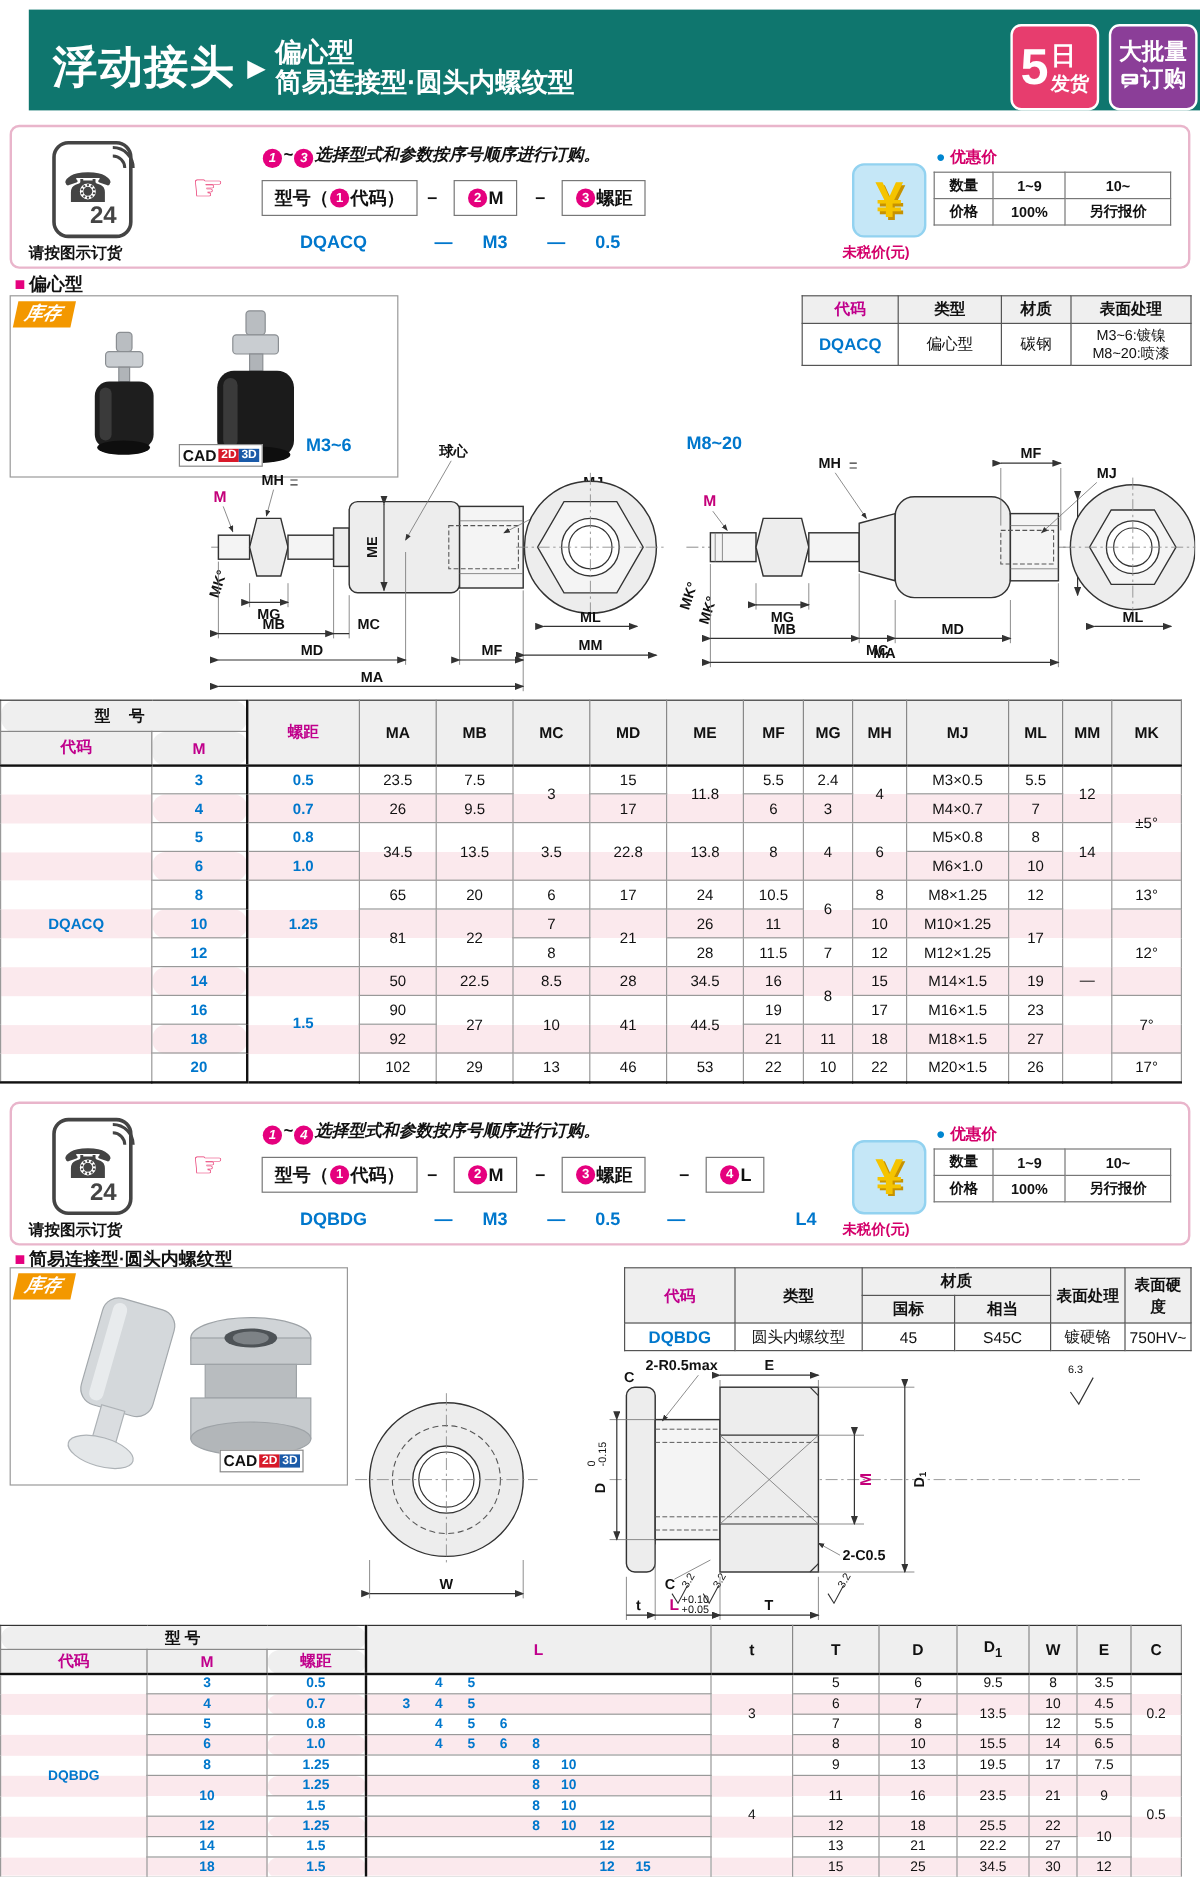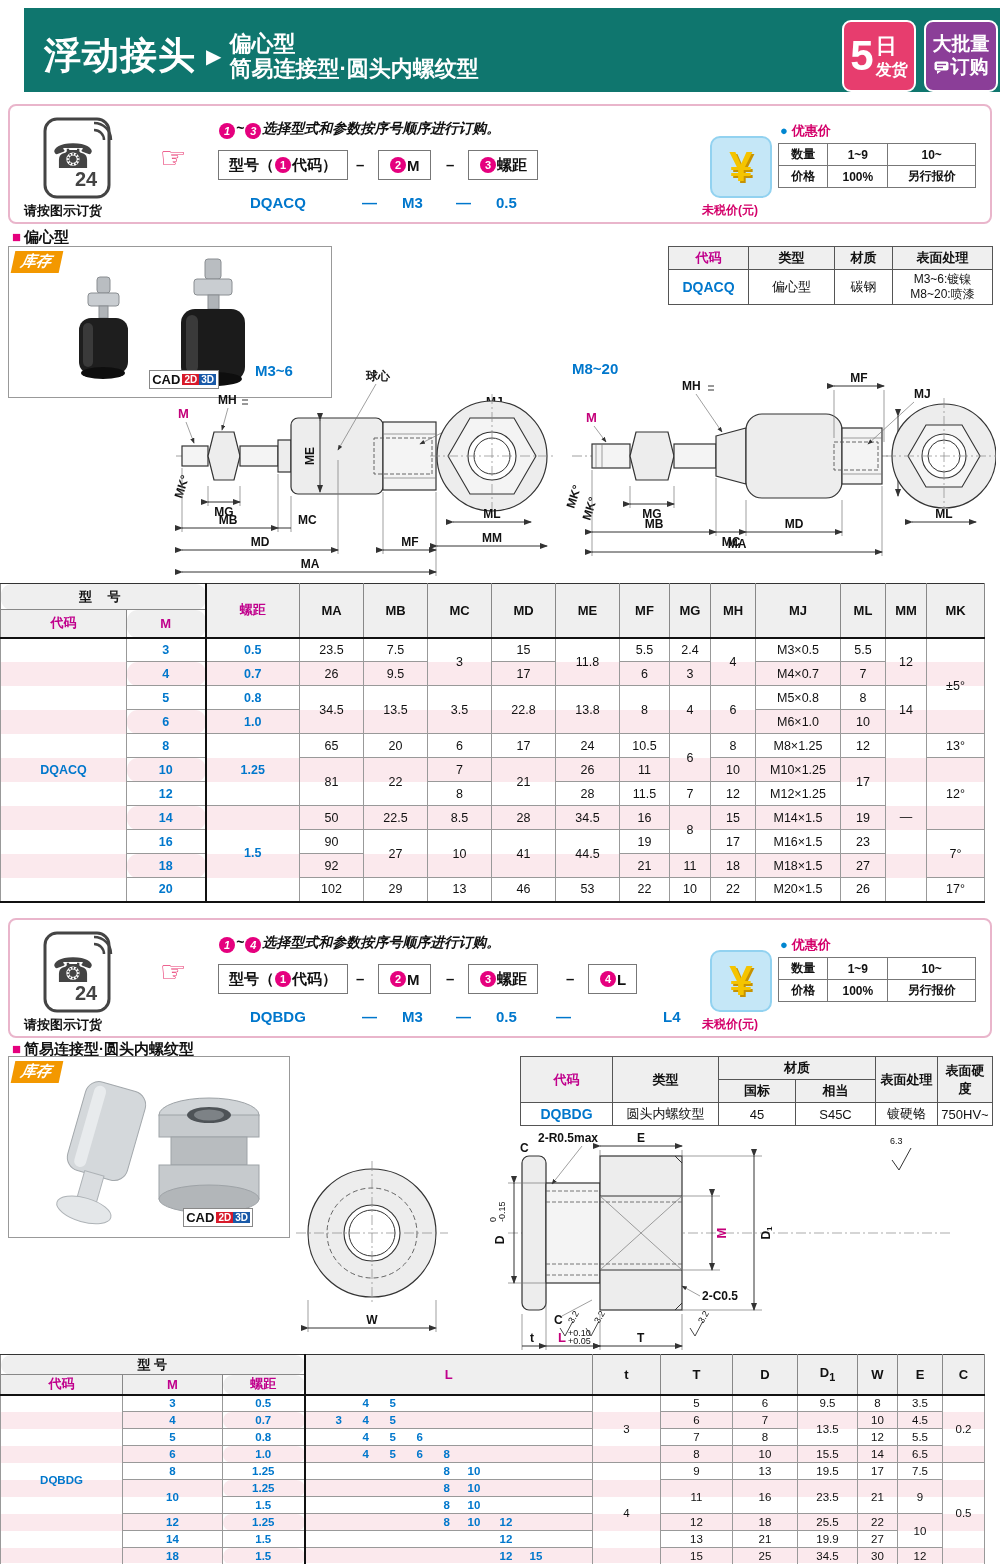--- a/index.html
+++ b/index.html
@@ -887,21 +887,21 @@
           <td rowspan="2">10</td>
         </tr>
         <tr>
           <td class="b">14</td>
           <td class="b tR">1.5</td>
           <td class="lcell">
             <span class="lv" style="left: 194px;">12</span>
           </td>
           <td>13</td>
           <td>21</td>
-          <td>19.9</td>
+          <td>22.2</td>
           <td>27</td>
         </tr>
         <tr>
           <td class="b">18</td>
           <td class="b tR">1.5</td>
           <td class="lcell">
             <span class="lv" style="left: 194px;">12</span>
             <span class="lv" style="left: 224px;">15</span>
           </td>
           <td>15</td>

